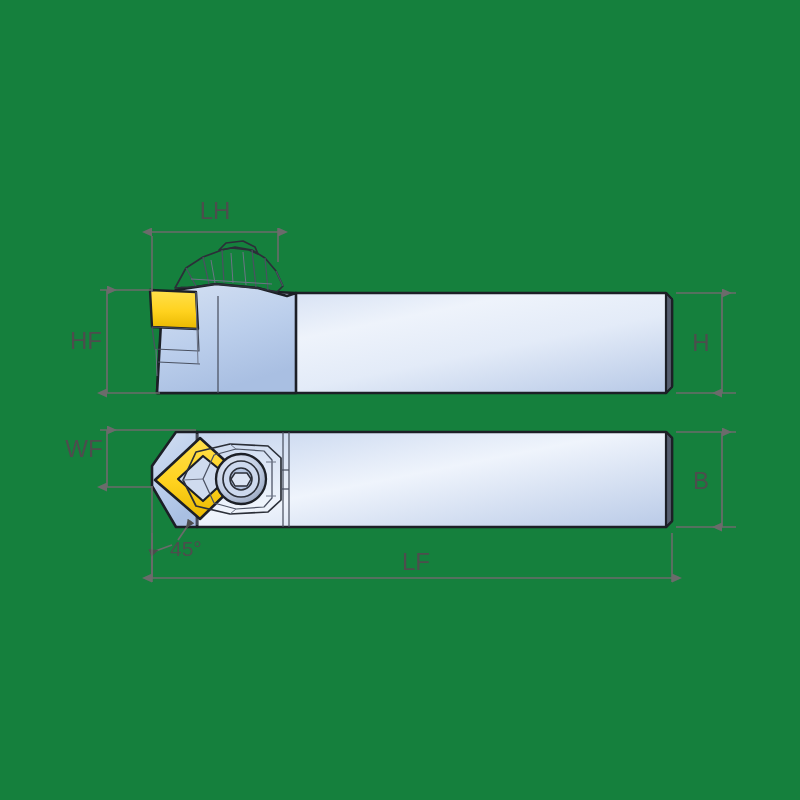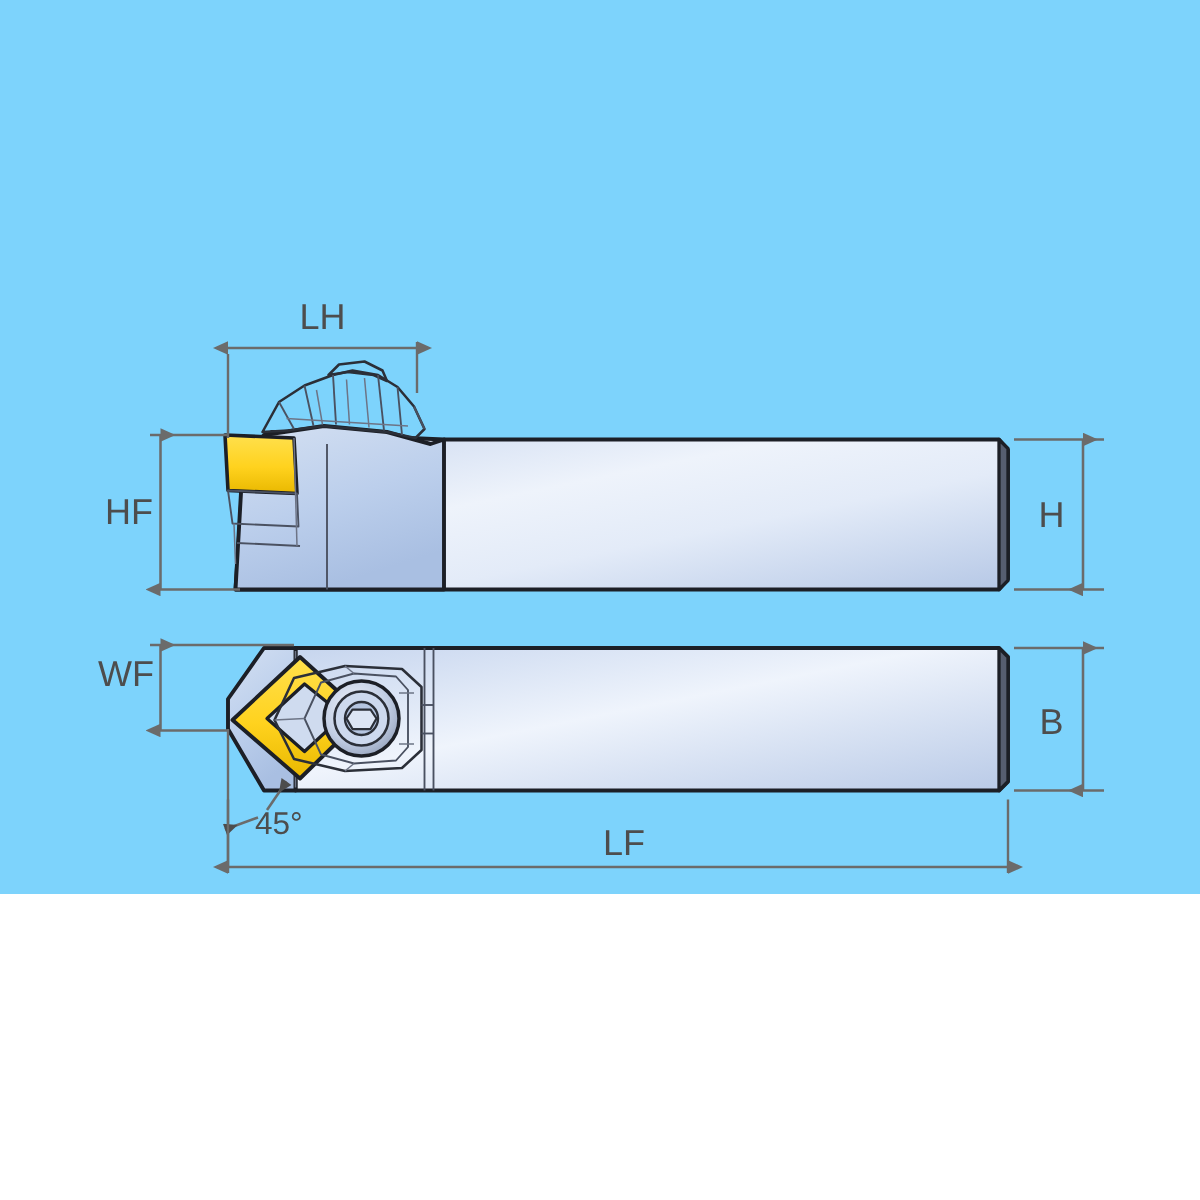--- a/index.html
+++ b/index.html
@@ -1,17 +1,17 @@
 <!DOCTYPE html>
 <html><head>
 <meta charset="utf-8">
 <style>
   html,body{margin:0;padding:0;background:#ffffff;}
   body{width:800px;height:800px;font-family:"Liberation Sans",sans-serif;}
-  #stage{position:relative;width:800px;height:596px;overflow:hidden;background:#7dd3fc;}
+  #stage{position:relative;width:800px;height:800px;overflow:hidden;background:#15803d;}
   svg#drawing{position:absolute;left:0;top:0;width:800px;height:800px;}
   .dimlabel{
     font-family:"Liberation Sans",sans-serif;
     font-size:24px;
     fill:#4d4d4d;
     font-weight:400;
   }
   .anglelabel{
     font-family:"Liberation Sans",sans-serif;
     font-size:21px;

